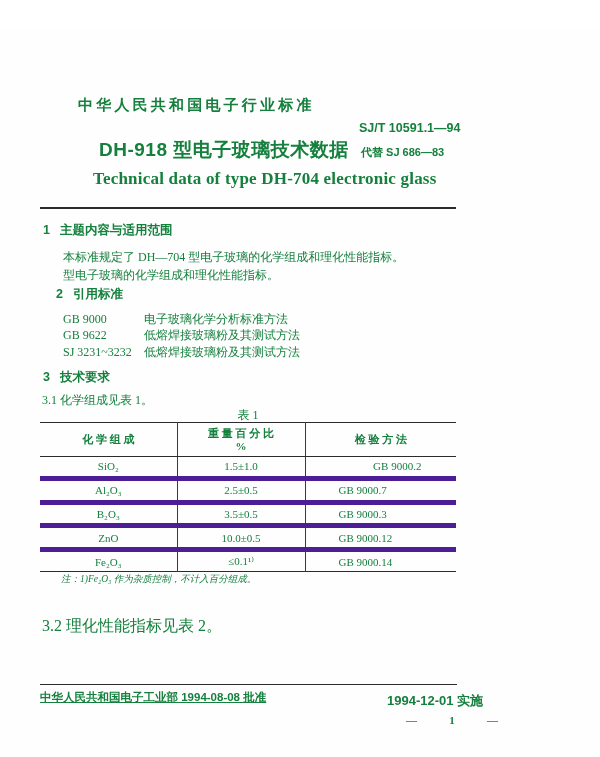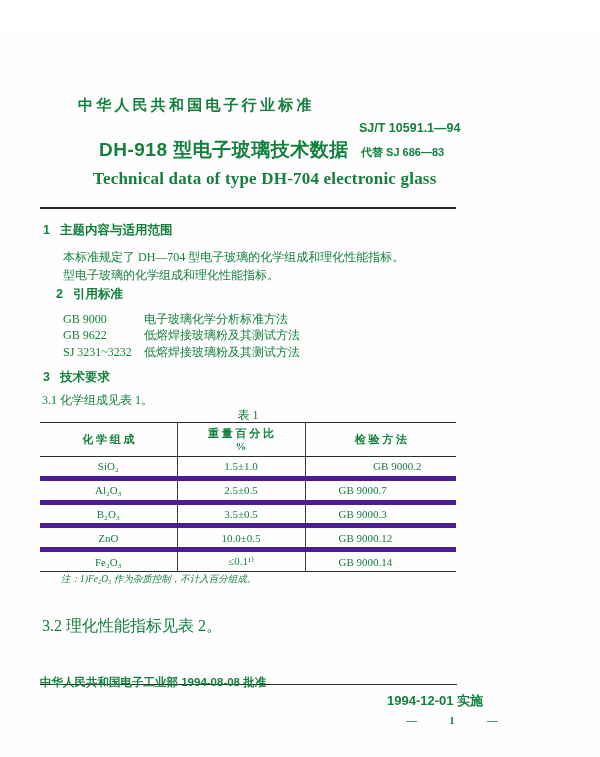--- a/index.html
+++ b/index.html
@@ -143,25 +143,26 @@
     font-style: italic;
   }
 
   
   .foot-line {
     left: 40px; top: 654px;
     width: 417px; height: 0;
     border-top: 1.5px solid #2b2b2b;
   }
   .approved {
-    left: 40px; top: 645px;
+    left: 40px; top: 660px;
     font-family: "Liberation Sans", "DejaVu Sans", sans-serif;
     font-weight: bold;
     font-size: 11.5px;
     white-space: nowrap;
+    text-decoration: underline;
   }
   .implemented {
     left: 387px; top: 662px;
     font-family: "Liberation Sans", "DejaVu Sans", sans-serif;
     font-weight: bold;
     font-size: 13px;
     white-space: nowrap;
   }
   .page-no {
     left: 406px; top: 684px;

